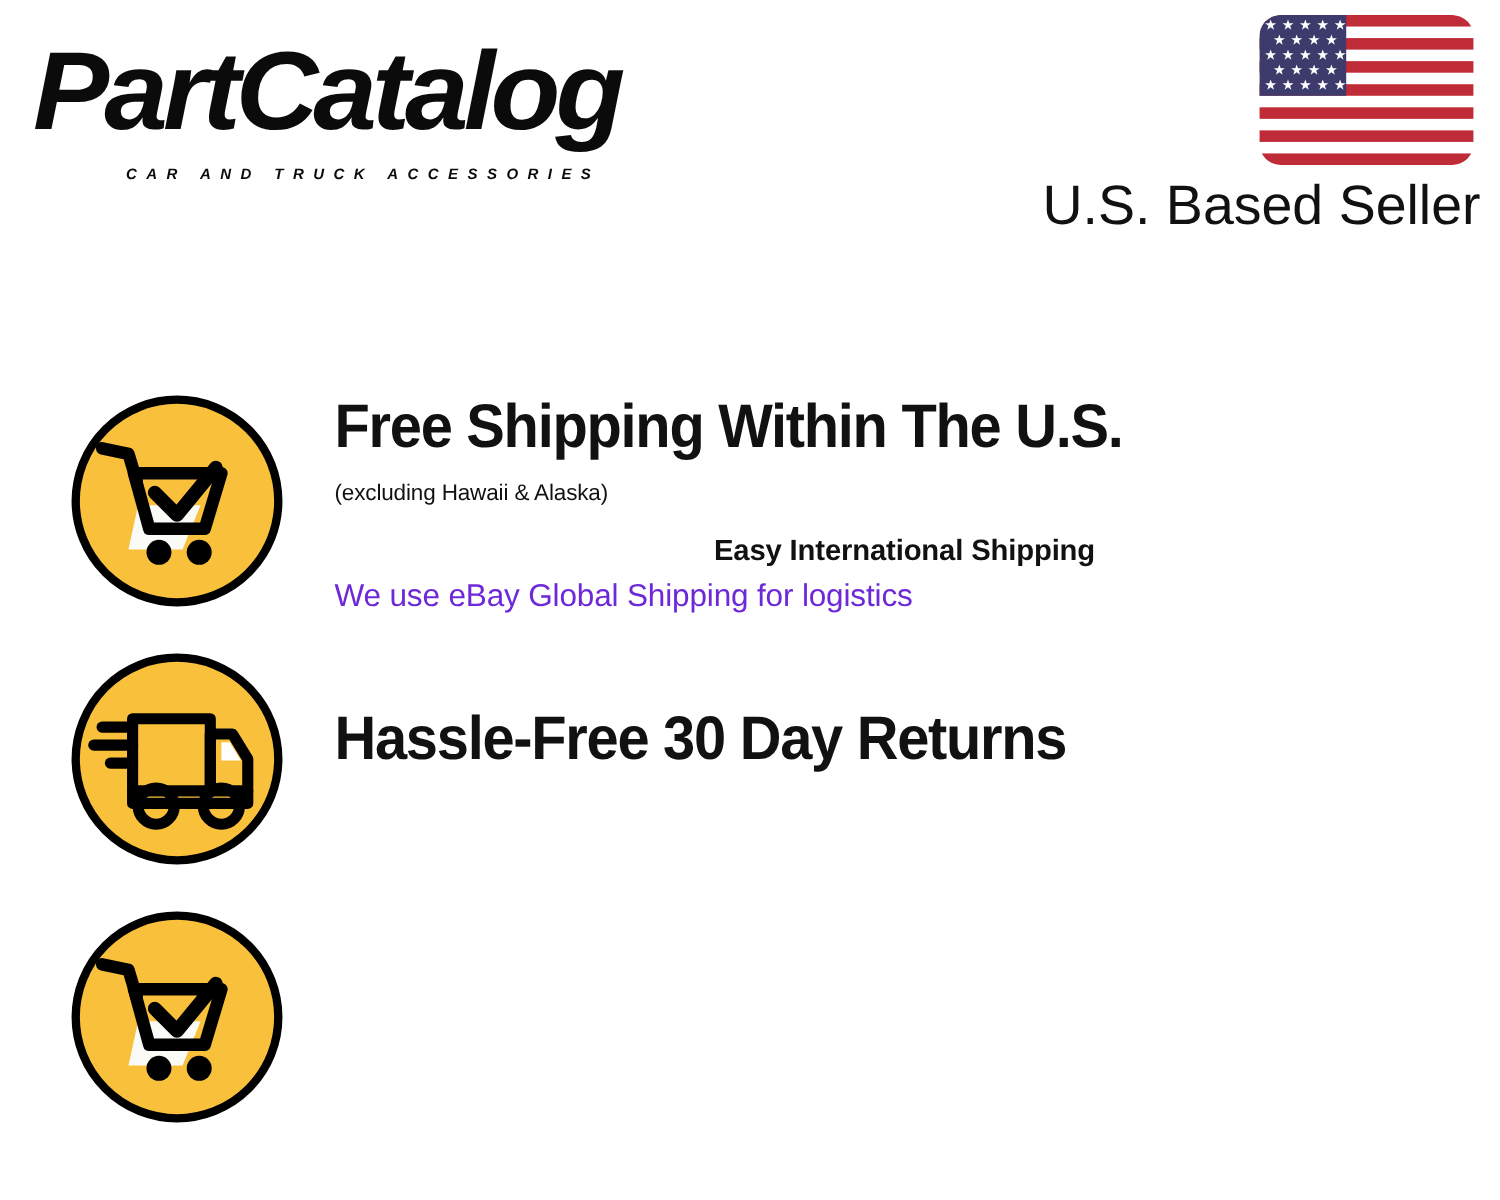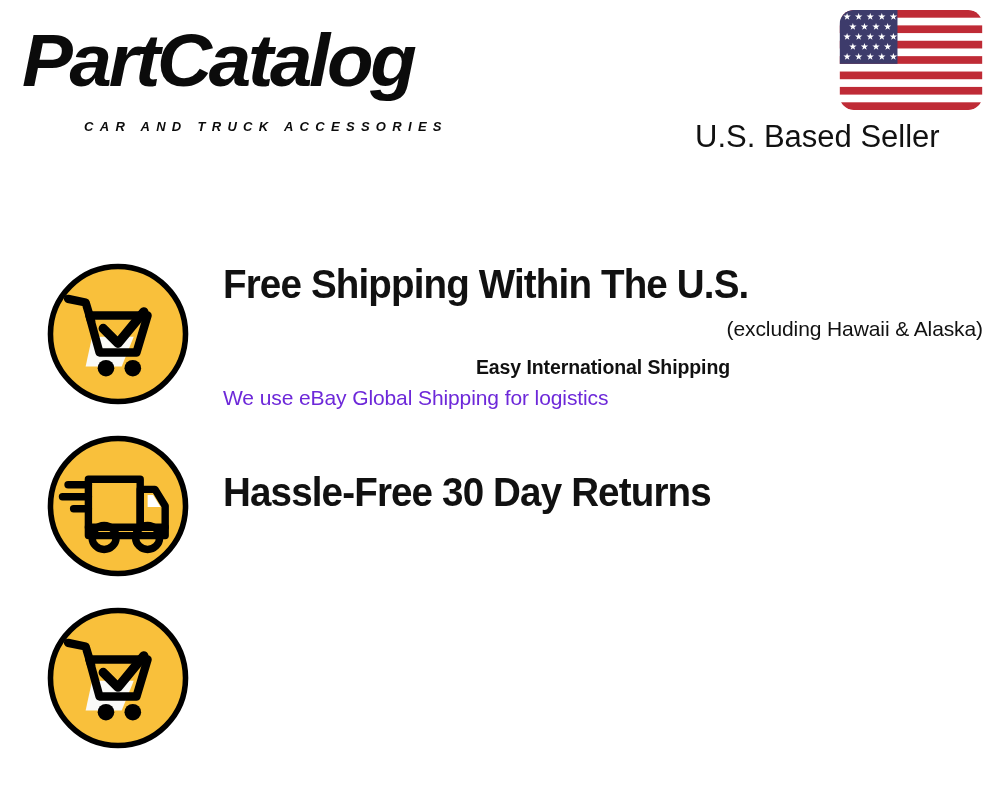--- a/index.html
+++ b/index.html
@@ -45,25 +45,25 @@
     letter-spacing: -3.2px;
     line-height: 86px;
     white-space: nowrap;
     color: #0b0b0b;
     transform: scaleX(1.03);
     transform-origin: left center;
   }
   #logo-tagline {
     position: absolute;
     left: 62px;
-    top: 101px;
+    top: 91px;
     font-family: "Liberation Sans", sans-serif;
     font-weight: bold;
     font-style: italic;
-    font-size: 13px;
+    font-size: 10px;
     letter-spacing: 6.3px;
     line-height: 16px;
     white-space: nowrap;
     color: #0b0b0b;
   }
 
   
   #seller-block {
     position: absolute;
     right: 15px;
@@ -79,23 +79,24 @@
     height: 100px;
     border-radius: 14px;
     overflow: hidden;
     display: block;
   }
   #seller-label {
     position: absolute;
     right: 0;
     top: 106px;
     width: 290px;
+    text-align: right;
     font-family: "Liberation Sans", sans-serif;
     font-weight: normal;
-    font-size: 31px;
+    font-size: 37px;
     line-height: 42px;
     letter-spacing: 0px;
     white-space: nowrap;
     color: #111111;
   }
 
   
   #features {
     position: absolute;
     left: 0;
@@ -140,27 +141,26 @@
     line-height: 48px;
     letter-spacing: -0.9px;
     white-space: nowrap;
     color: #111111;
     transform: scaleX(0.94);
     transform-origin: left center;
   }
   .feature-sub {
     font-family: "Liberation Sans", sans-serif;
     font-weight: normal;
-    font-size: 21px;
+    font-size: 15px;
     line-height: 31px;
     letter-spacing: -0.1px;
     white-space: nowrap;
     color: #111111;
     margin-top: 5px;
-    text-align: right;
   }
   .feature-sub-strong {
     font-family: "Liberation Sans", sans-serif;
     font-weight: bold;
     font-size: 19.5px;
     line-height: 29px;
     letter-spacing: -0.1px;
     white-space: nowrap;
     color: #111111;
     margin-top: 9px;

